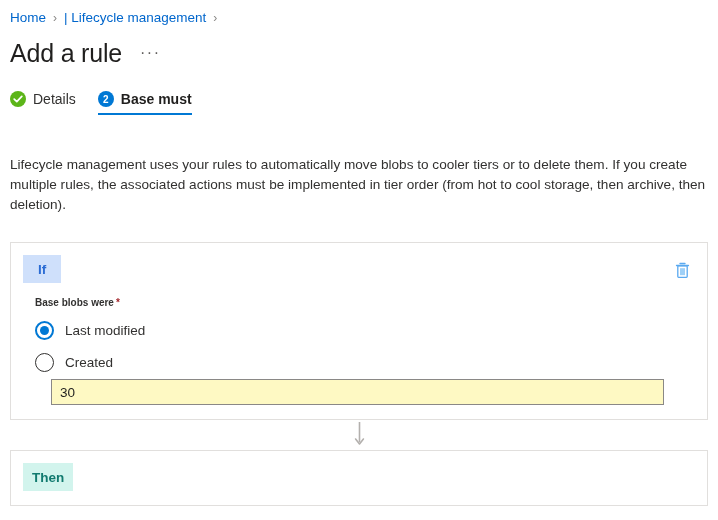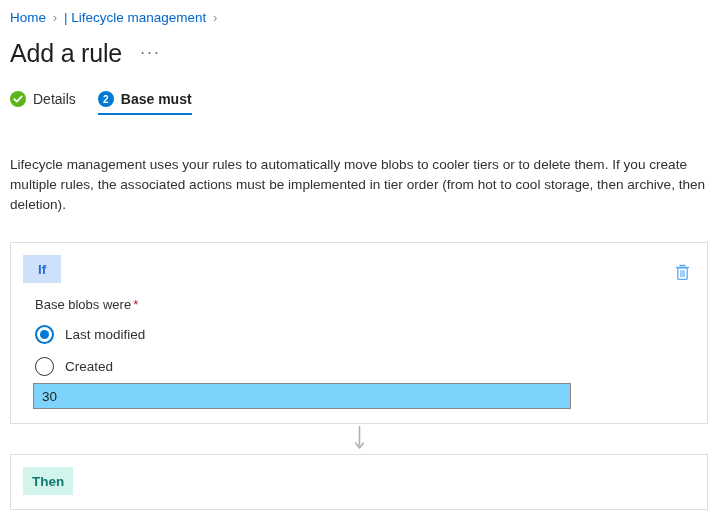--- a/index.html
+++ b/index.html
@@ -122,21 +122,21 @@
   .rule-card {
     border: 1px solid #e1dfdd;
     background: #ffffff;
     box-sizing: border-box;
     position: relative;
     padding: 12px 12px 14px 12px;
   }
 
   .card-head {
     display: flex;
-    align-items: flex-end;
+    align-items: center;
     justify-content: space-between;
   }
 
   .chip {
     display: inline-flex;
     align-items: center;
     justify-content: center;
     min-width: 38px;
     height: 28px;
     padding: 0 9px;
@@ -152,24 +152,25 @@
     display: inline-flex;
     align-items: center;
     justify-content: center;
     cursor: pointer;
     margin-top: 2px;
     margin-right: 2px;
   }
 
   
   .field-label {
-    font-size: 13px;
+    font-size: 10px;
     color: #323130;
     margin: 14px 0 0 12px;
     display: block;
+    font-weight: bold;
   }
   .req { color: #a4262c; margin-left: 2px; }
 
   .radio-row {
     display: flex;
     align-items: center;
     margin: 13px 0 0 12px;
     cursor: pointer;
     width: max-content;
   }
@@ -193,25 +194,25 @@
     width: 9px; height: 9px;
     margin: -4.5px 0 0 -4.5px;
     border-radius: 50%;
     background: #0078d4;
   }
   .radio-label { font-size: 13.5px; color: #323130; }
 
   .text-input {
     display: block;
     box-sizing: border-box;
-    width: 538px;
+    width: 613px;
     height: 26px;
-    margin: 7px 0 0 10px;
+    margin: 7px 0 0 28px;
     border: 1px solid #8a8886;
-    background: #7dd3fc;
+    background: #fef9c3;
     font-family: "Liberation Sans", sans-serif;
     font-size: 13.5px;
     color: #201f1e;
     padding: 0 8px;
     outline: none;
     border-radius: 0;
   }
 
   
   .connector {

